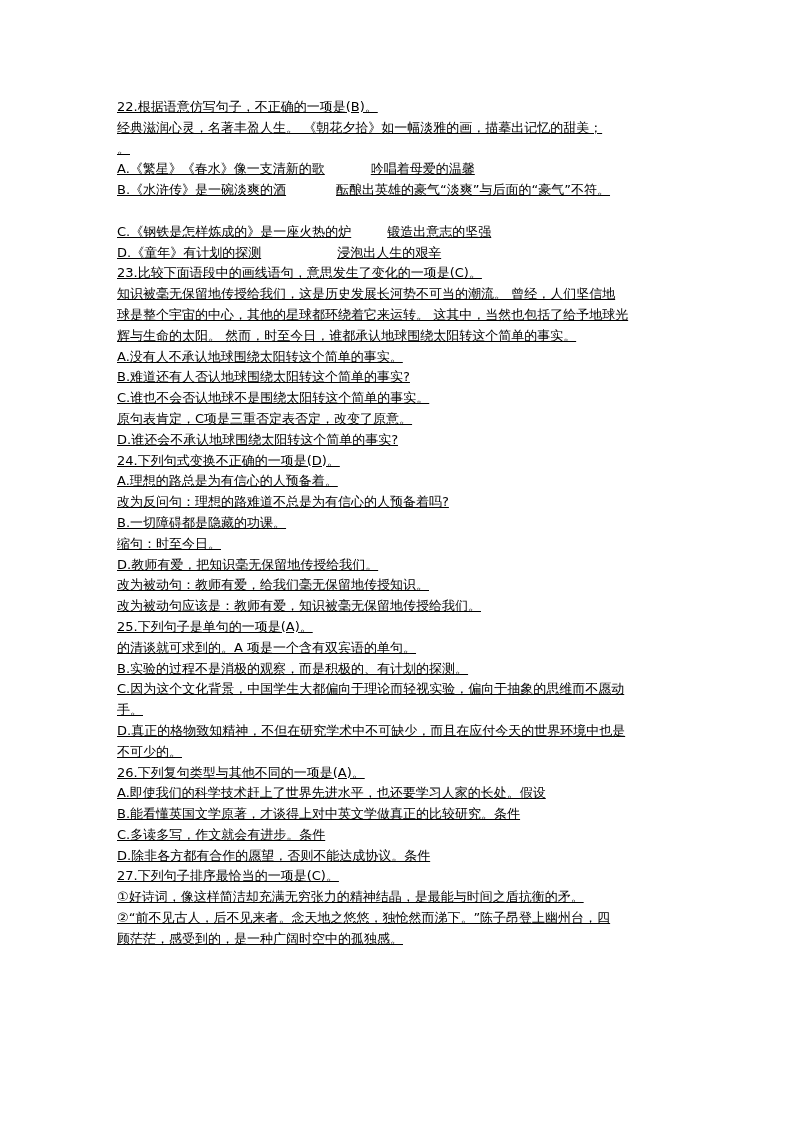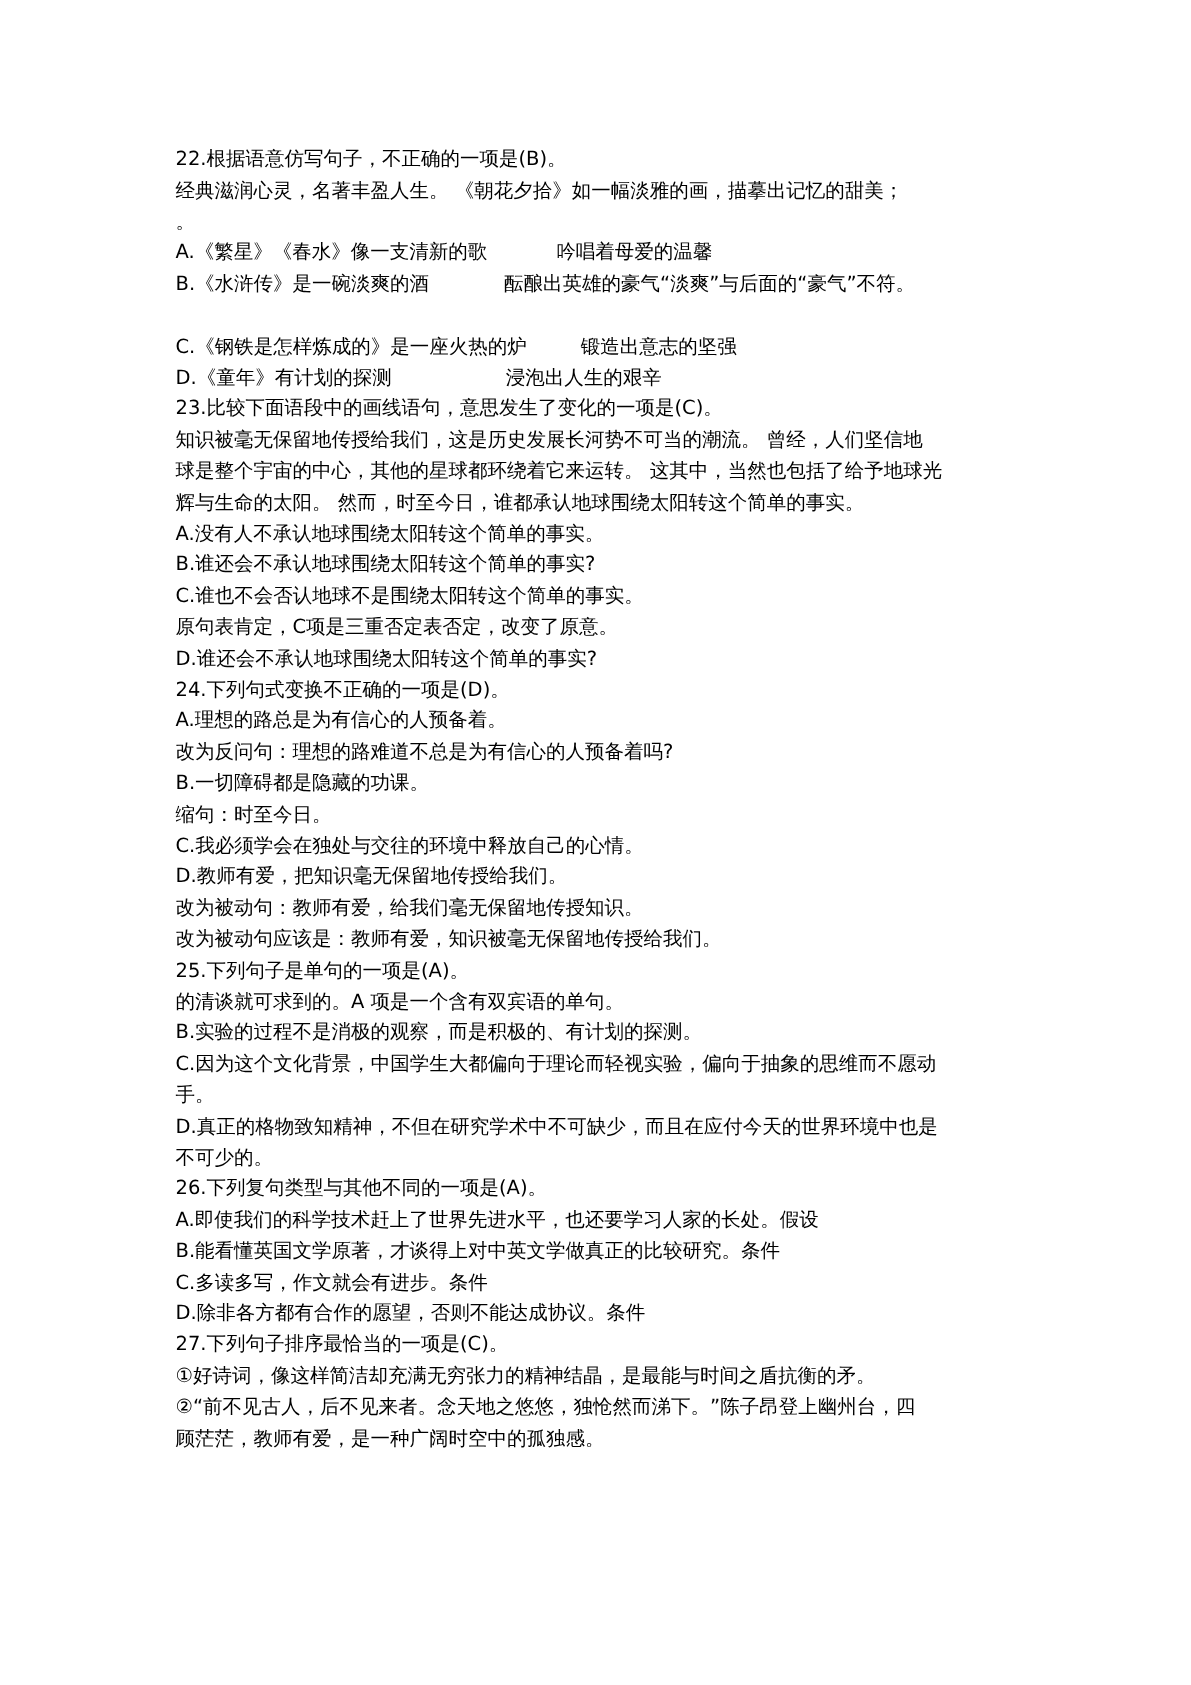--- a/index.html
+++ b/index.html
@@ -1,18 +1,18 @@
 <!DOCTYPE html>
 <html><head>
 <meta charset="utf-8">
 <style>
   html, body { margin: 0; padding: 0; background: #ffffff; }
   body { width: 794px; height: 1123px; position: relative; overflow: hidden;
          font-family: "DejaVu Sans", "Liberation Sans", sans-serif; color: #000; }
-  .page { position: absolute; left: 117px; top: 97px; width: 570px; }
+  .page { position: absolute; left: 117px; top: 97px; width: 570px; text-decoration: underline; }
   .line { font-size: 13px; line-height: 20.8px; height: 20.8px; white-space: nowrap; letter-spacing: 0; }
   .gap { display: inline-block; }
   .blank { height: 20.8px; }
 </style>
 </head>
 <body>
 
 <div class="page">
 
   <div class="line">22.根据语意仿写句子，不正确的一项是(B)。</div>
@@ -30,31 +30,30 @@
   </div>
   <div class="line">
     <span>D.《童年》有计划的探测</span><span class="gap" style="width:76px"></span><span>浸泡出人生的艰辛</span>
   </div>
 
   <div class="line">23.比较下面语段中的画线语句，意思发生了变化的一项是(C)。</div>
   <div class="line">知识被毫无保留地传授给我们，这是历史发展长河势不可当的潮流。 曾经，人们坚信地</div>
   <div class="line">球是整个宇宙的中心，其他的星球都环绕着它来运转。 这其中，当然也包括了给予地球光</div>
   <div class="line">辉与生命的太阳。 然而，时至今日，谁都承认地球围绕太阳转这个简单的事实。</div>
   <div class="line">A.没有人不承认地球围绕太阳转这个简单的事实。</div>
-  <div class="line">B.谁还会不承认地球围绕太阳转这个简单的事实?</div>
+  <div class="line">B.难道还有人否认地球围绕太阳转这个简单的事实?</div>
   <div class="line">C.谁也不会否认地球不是围绕太阳转这个简单的事实。</div>
   <div class="line">原句表肯定，C项是三重否定表否定，改变了原意。</div>
   <div class="line">D.谁还会不承认地球围绕太阳转这个简单的事实?</div>
 
   <div class="line">24.下列句式变换不正确的一项是(D)。</div>
   <div class="line">A.理想的路总是为有信心的人预备着。</div>
   <div class="line">改为反问句：理想的路难道不总是为有信心的人预备着吗?</div>
   <div class="line">B.一切障碍都是隐藏的功课。</div>
   <div class="line">缩句：时至今日。</div>
-  <div class="line">C.我必须学会在独处与交往的环境中释放自己的心情。</div>
   <div class="line">D.教师有爱，把知识毫无保留地传授给我们。</div>
   <div class="line">改为被动句：教师有爱，给我们毫无保留地传授知识。</div>
   <div class="line">改为被动句应该是：教师有爱，知识被毫无保留地传授给我们。</div>
 
   <div class="line">25.下列句子是单句的一项是(A)。</div>
   <div class="line">的清谈就可求到的。A 项是一个含有双宾语的单句。</div>
   <div class="line">B.实验的过程不是消极的观察，而是积极的、有计划的探测。</div>
   <div class="line">C.因为这个文化背景，中国学生大都偏向于理论而轻视实验，偏向于抽象的思维而不愿动</div>
   <div class="line">手。</div>
   <div class="line">D.真正的格物致知精神，不但在研究学术中不可缺少，而且在应付今天的世界环境中也是</div>
@@ -62,14 +61,14 @@
 
   <div class="line">26.下列复句类型与其他不同的一项是(A)。</div>
   <div class="line">A.即使我们的科学技术赶上了世界先进水平，也还要学习人家的长处。假设</div>
   <div class="line">B.能看懂英国文学原著，才谈得上对中英文学做真正的比较研究。条件</div>
   <div class="line">C.多读多写，作文就会有进步。条件</div>
   <div class="line">D.除非各方都有合作的愿望，否则不能达成协议。条件</div>
 
   <div class="line">27.下列句子排序最恰当的一项是(C)。</div>
   <div class="line">①好诗词，像这样简洁却充满无穷张力的精神结晶，是最能与时间之盾抗衡的矛。</div>
   <div class="line">②“前不见古人，后不见来者。念天地之悠悠，独怆然而涕下。”陈子昂登上幽州台，四</div>
-  <div class="line">顾茫茫，教师有爱，是一种广阔时空中的孤独感。</div>
+  <div class="line">顾茫茫，感受到的，是一种广阔时空中的孤独感。</div>
 </div>
 
 </body></html>

